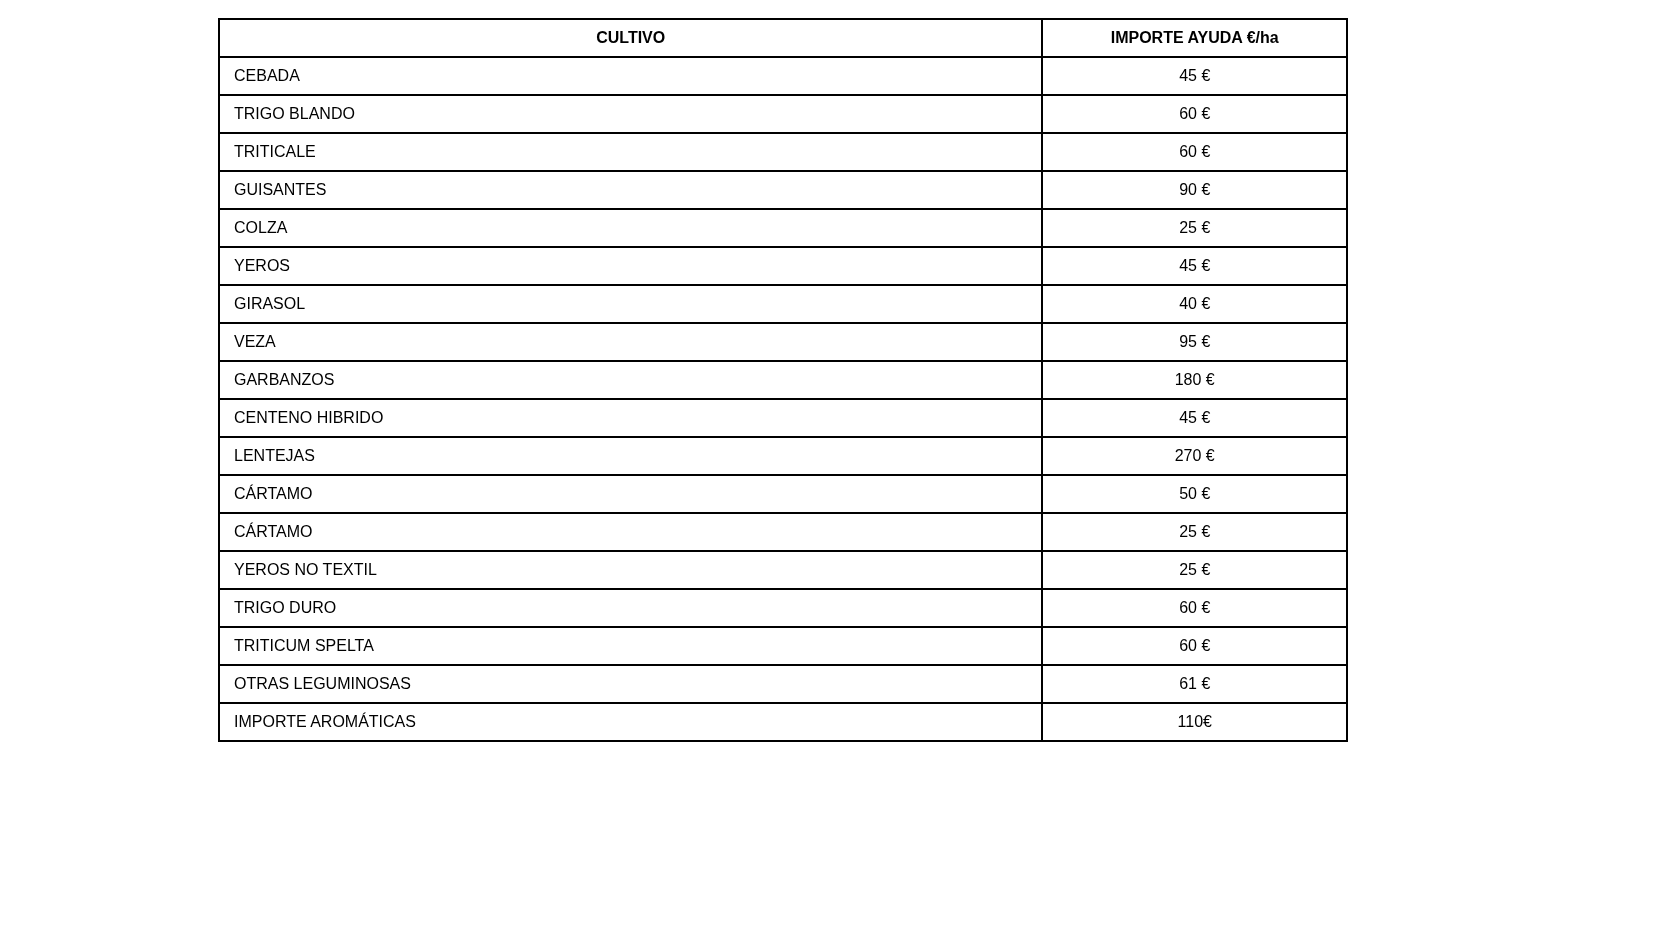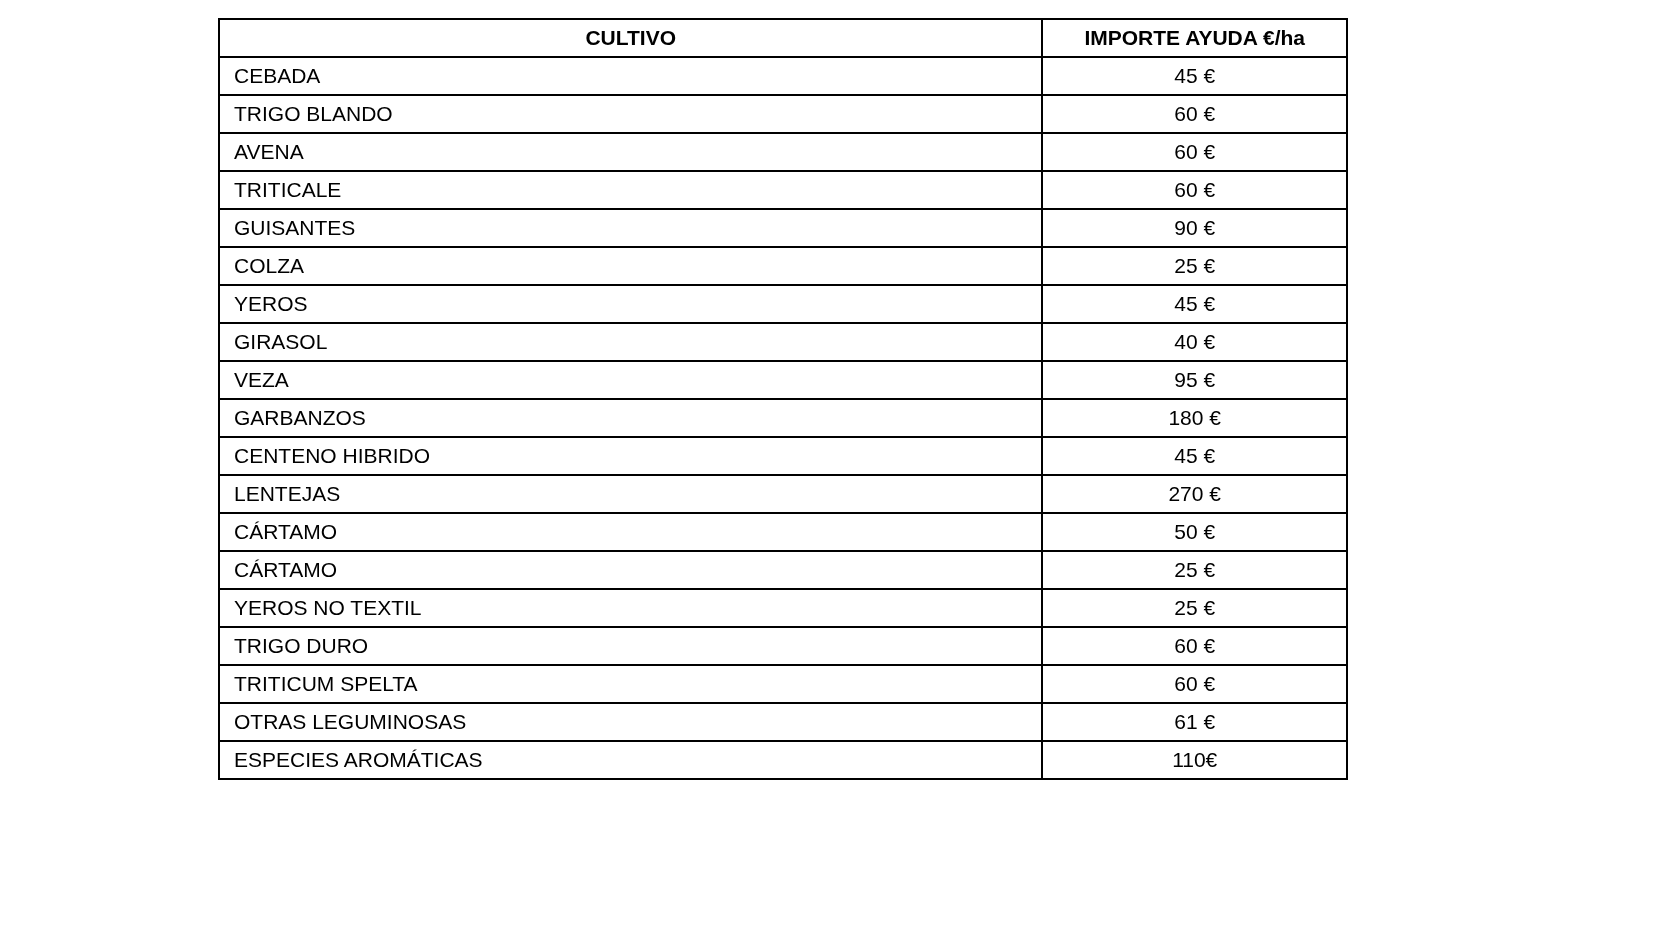--- a/index.html
+++ b/index.html
@@ -25,21 +25,21 @@
   }
   table.subsidy-table {
     width: 100%;
     border-collapse: collapse;
     table-layout: fixed;
     background: #ffffff;
   }
   table.subsidy-table th,
   table.subsidy-table td {
     border: 2px solid #000000;
-    font-size: 21px;
+    font-size: 16px;
     line-height: 1.1;
     height: 38px;
     box-sizing: border-box;
     overflow: hidden;
     white-space: nowrap;
   }
   table.subsidy-table th {
     font-weight: bold;
     text-align: center;
     vertical-align: middle;
@@ -74,24 +74,20 @@
           <th>IMPORTE AYUDA €/ha</th>
         </tr>
       </thead>
       <tbody id="table-body">
           <tr>
             <td class="crop-cell">CEBADA</td>
             <td class="amount-cell">45 €</td>
           </tr>
           <tr>
             <td class="crop-cell">TRIGO BLANDO</td>
-            <td class="amount-cell">60 €</td>
-          </tr>
-          <tr>
-            <td class="crop-cell">AVENA</td>
             <td class="amount-cell">60 €</td>
           </tr>
           <tr>
             <td class="crop-cell">TRITICALE</td>
             <td class="amount-cell">60 €</td>
           </tr>
           <tr>
             <td class="crop-cell">GUISANTES</td>
             <td class="amount-cell">90 €</td>
           </tr>
@@ -141,19 +137,19 @@
           </tr>
           <tr>
             <td class="crop-cell">TRITICUM SPELTA</td>
             <td class="amount-cell">60 €</td>
           </tr>
           <tr>
             <td class="crop-cell">OTRAS LEGUMINOSAS</td>
             <td class="amount-cell">61 €</td>
           </tr>
           <tr>
-            <td class="crop-cell">ESPECIES AROMÁTICAS</td>
+            <td class="crop-cell">IMPORTE AROMÁTICAS</td>
             <td class="amount-cell">110€</td>
           </tr>
         </tbody>
     </table>
   </div>
 </div>
 
 </body></html>

